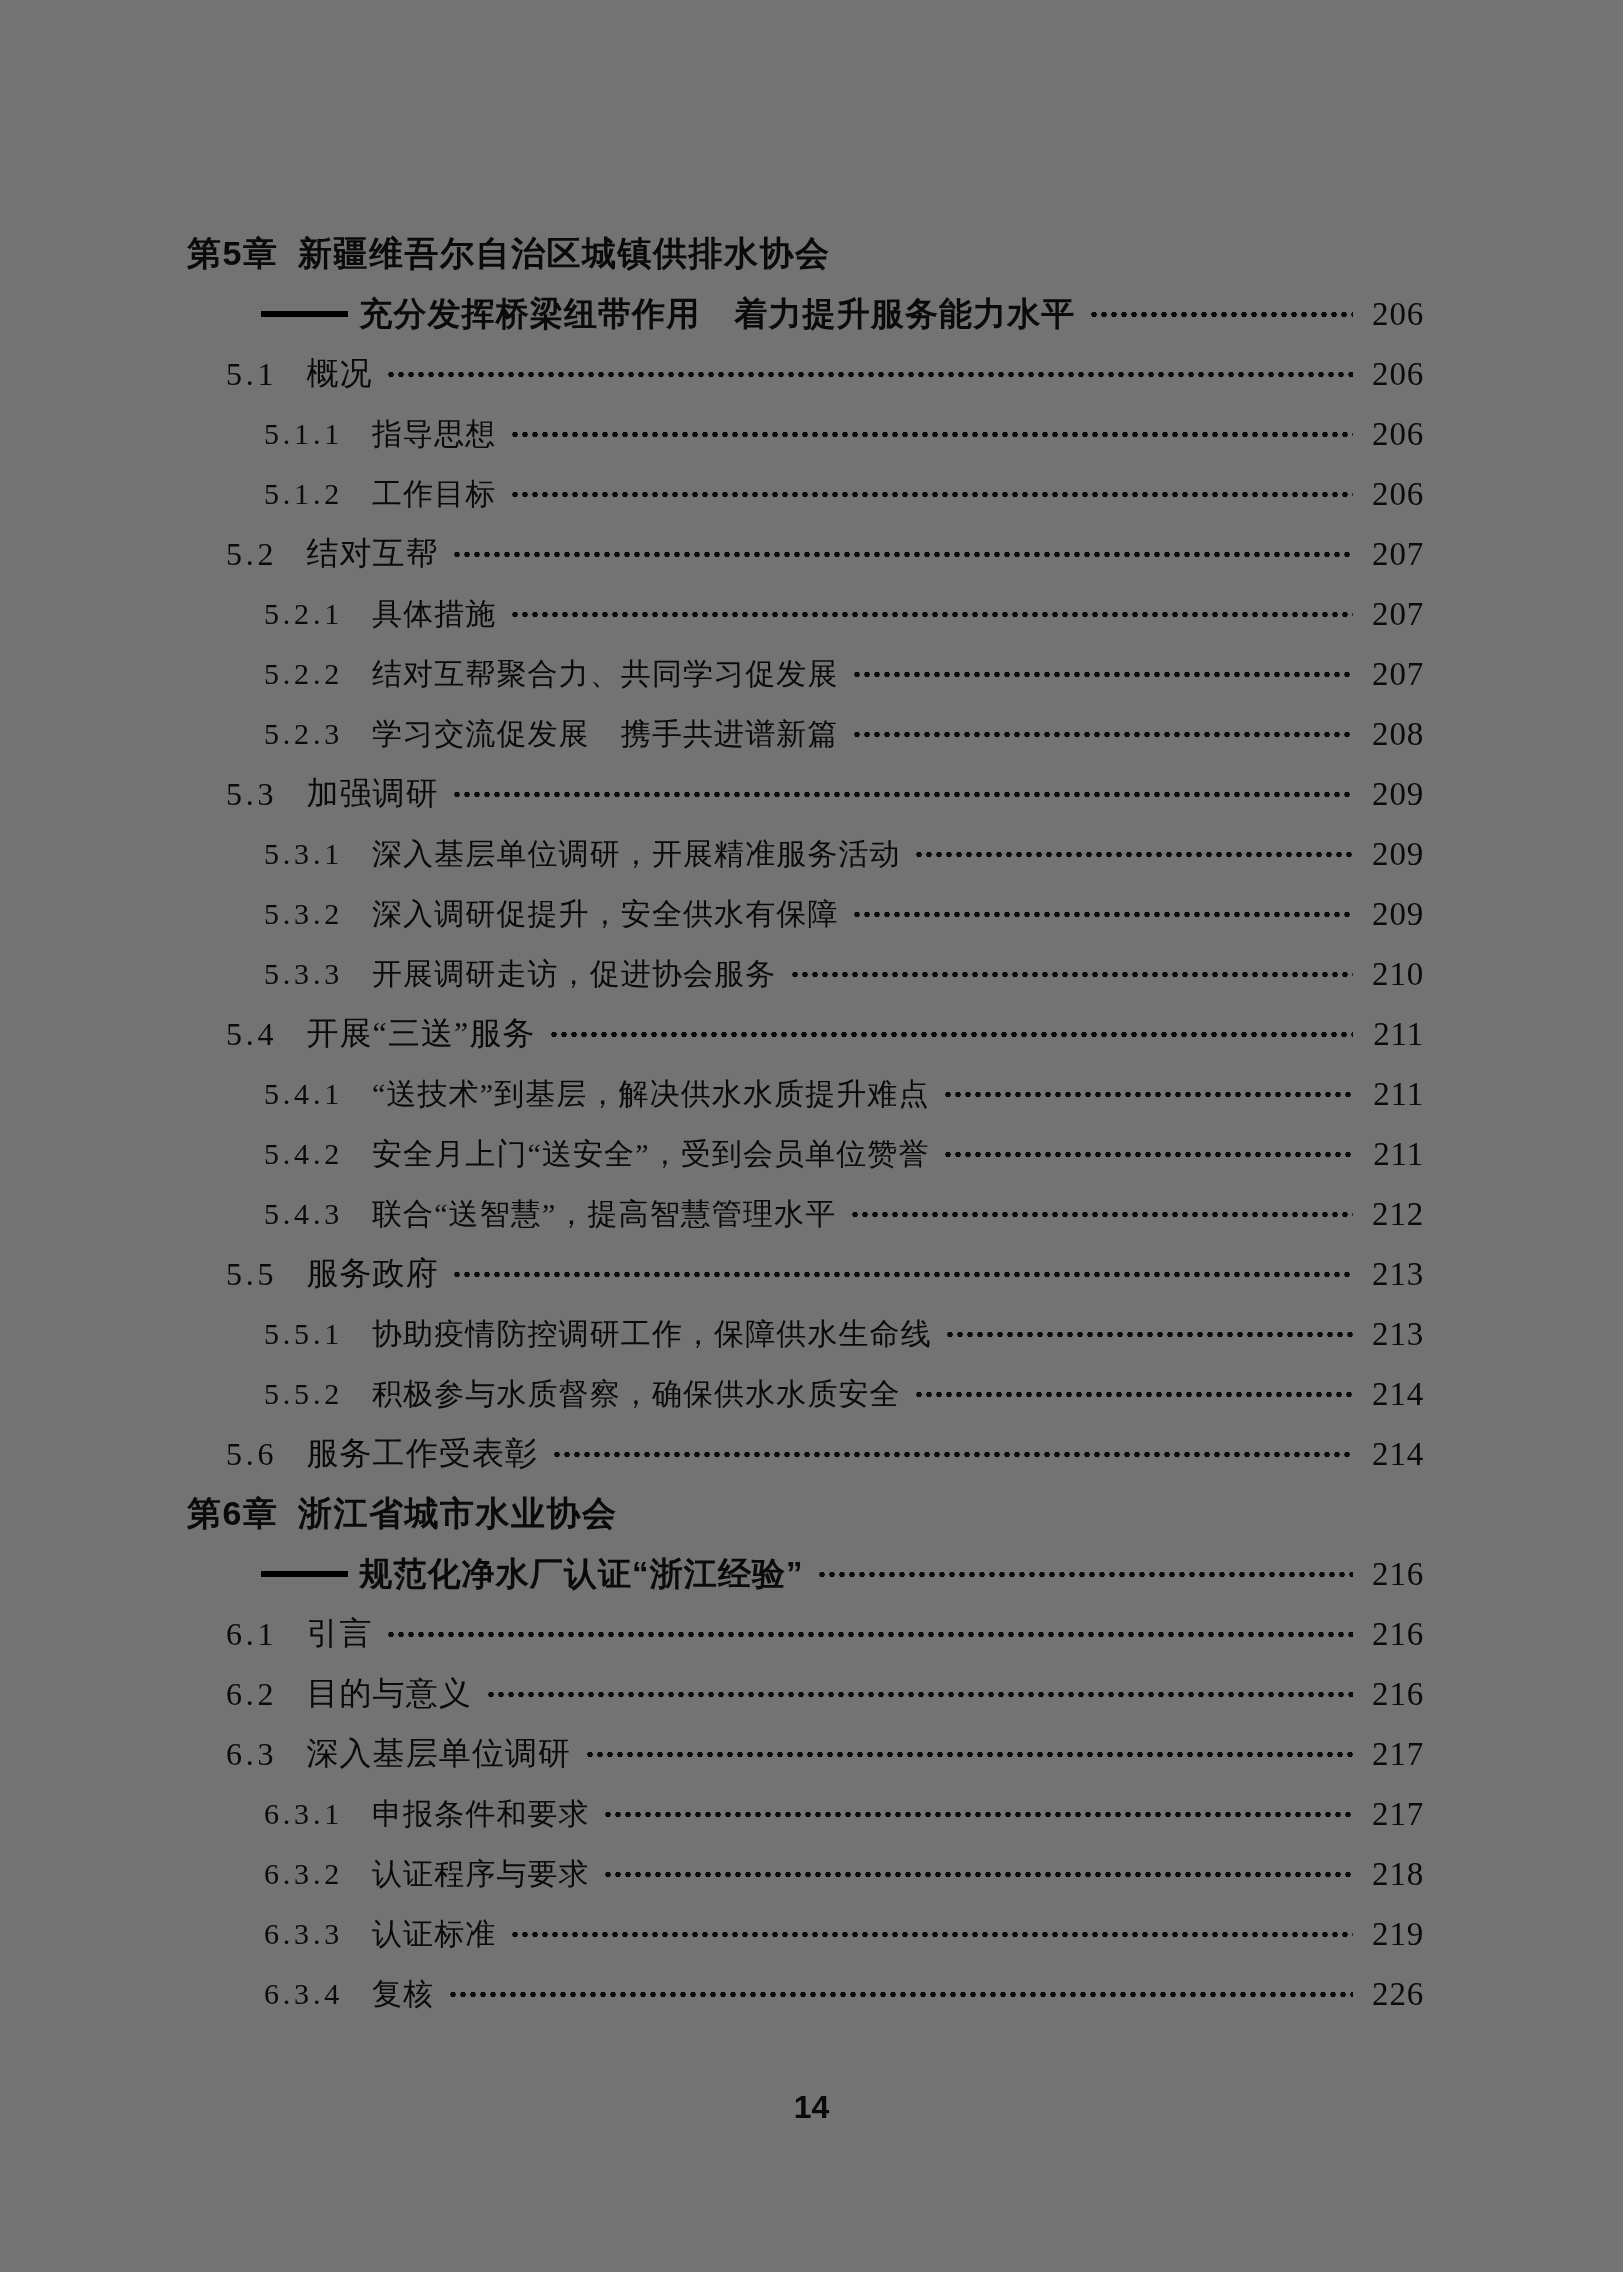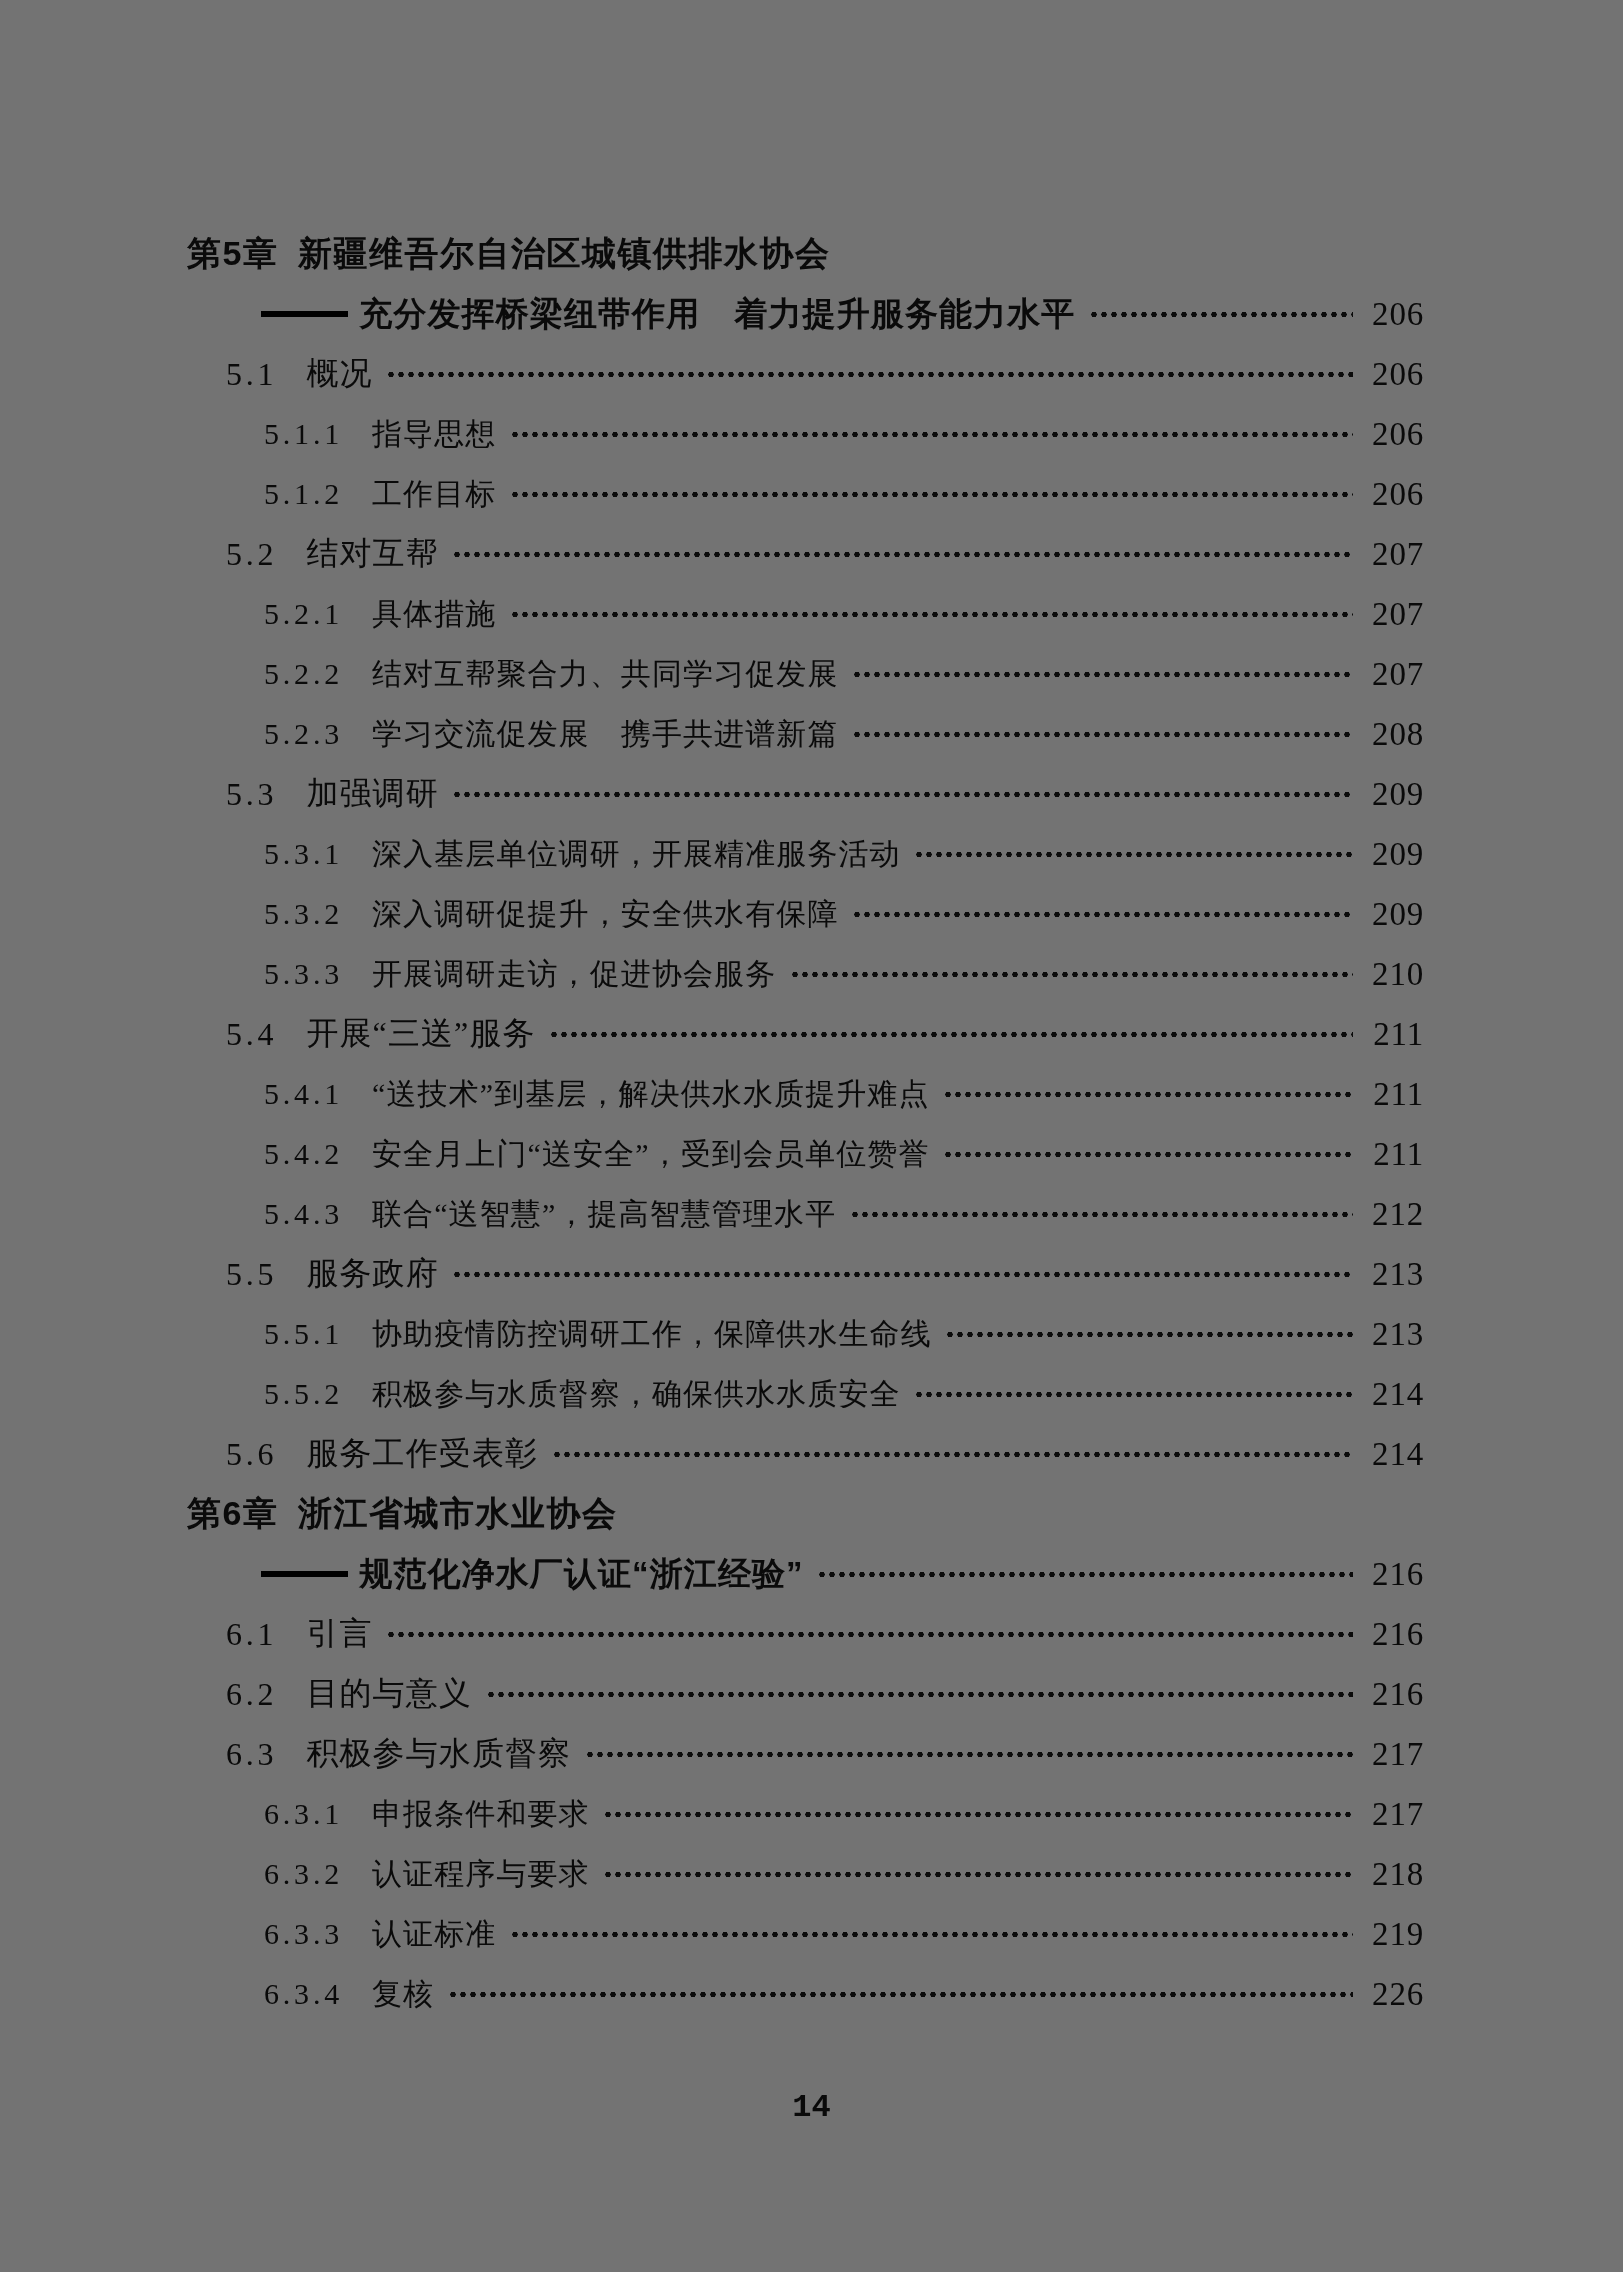--- a/index.html
+++ b/index.html
@@ -83,21 +83,21 @@
     text-align: right;
     flex: none;
     letter-spacing: 0.8px;
   }
   .footer {
     position: absolute;
     top: 2089px;
     left: 0;
     width: 100%;
     text-align: center;
-    font-family: Liberation Mono, monospace;
+    font-family: Liberation Sans, sans-serif;
     font-weight: bold;
     font-size: 32px;
   }
 </style>
 </head>
 <body>
 
 <div class="page-canvas">
   <div class="toc-rows">
       <div class="row chapter">
@@ -241,21 +241,21 @@
         <span class="page">216</span>
       </div>
       <div class="row l2">
         <span class="num">6.2</span>
         <span class="title">目的与意义</span>
         <span class="leader"></span>
         <span class="page">216</span>
       </div>
       <div class="row l2">
         <span class="num">6.3</span>
-        <span class="title">积极参与水质督察</span>
+        <span class="title">深入基层单位调研</span>
         <span class="leader"></span>
         <span class="page">217</span>
       </div>
       <div class="row l3">
         <span class="num">6.3.1</span>
         <span class="title">申报条件和要求</span>
         <span class="leader"></span>
         <span class="page">217</span>
       </div>
       <div class="row l3">

